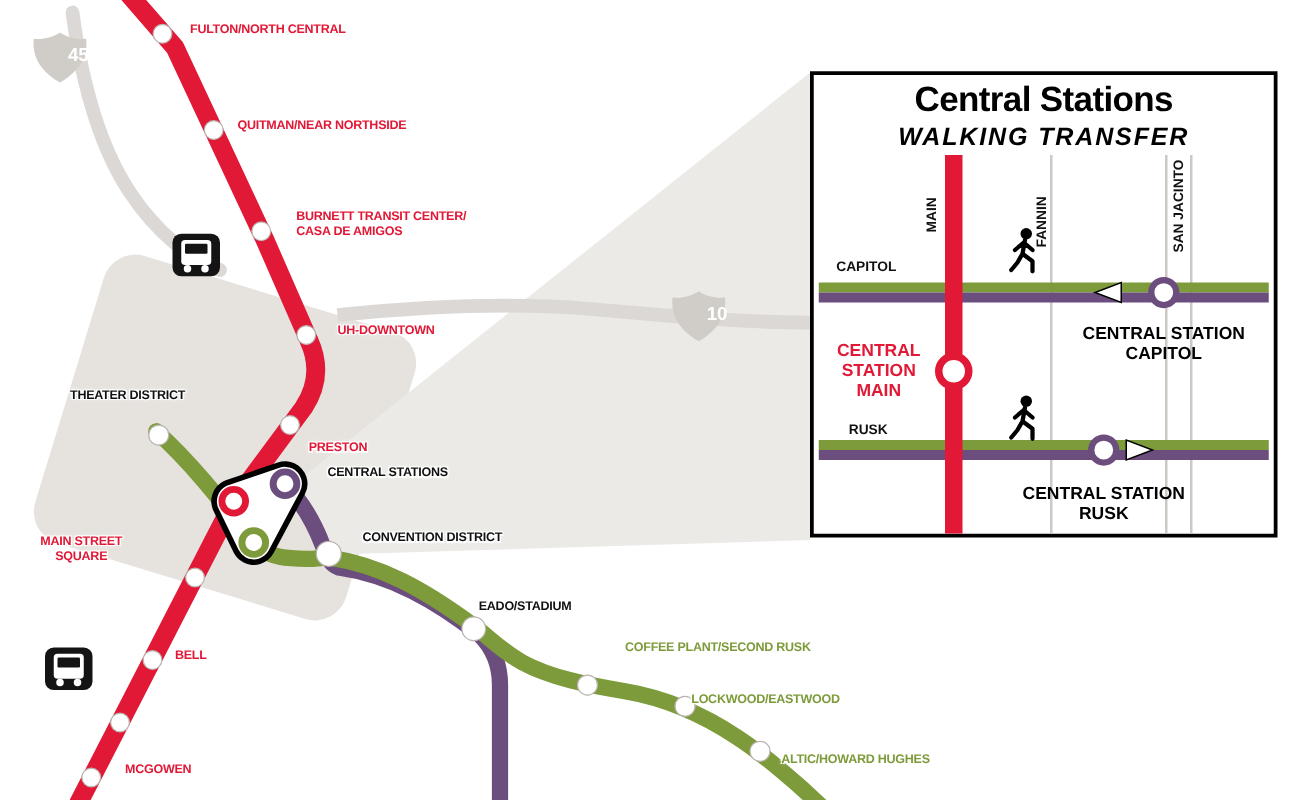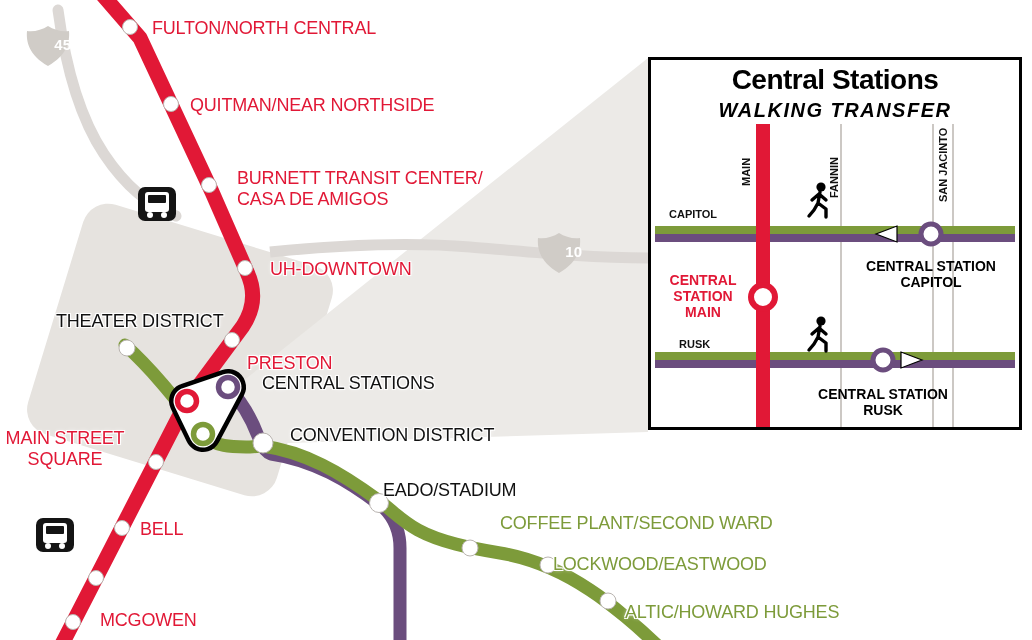--- a/index.html
+++ b/index.html
@@ -1,19 +1,19 @@
 <!DOCTYPE html>
 <html><head>
 <meta charset="utf-8">
 <style>
   html,body{margin:0;padding:0;background:#fff;}
   .stage{position:relative;width:1032px;height:640px;overflow:hidden;background:#fff;
          font-family:"Liberation Sans",sans-serif;}
   .map-svg{position:absolute;left:0;top:0;}
-  .lbl{position:absolute;font-weight:normal;font-size:18px;line-height:1.15;letter-spacing:-0.2px;
+  .lbl{position:absolute;font-weight:bold;font-size:10px;line-height:1.15;letter-spacing:-0.2px;
        white-space:pre-line;color:#111;
        text-shadow:-1px -1px 0 #fff,1px -1px 0 #fff,-1px 1px 0 #fff,1px 1px 0 #fff,0 0 4px #fff;}
   .red{color:#e11836;}
   .green{color:#7d9b3a;}
   .center{text-align:center;}
   .shield-num{position:absolute;width:46px;text-align:right;font-weight:bold;font-size:15px;color:#fff;}
   
   .inset{position:absolute;left:648px;top:57px;width:374px;height:373px;background:#fff;
          border:3px solid #000;box-sizing:border-box;}
   .inset svg{position:absolute;left:0;top:0;}
@@ -107,21 +107,21 @@
   <div class="lbl red" style="left:237px;top:168px;">BURNETT TRANSIT CENTER/
 CASA DE AMIGOS</div>
   <div class="lbl red" style="left:270px;top:259px;">UH-DOWNTOWN</div>
   <div class="lbl" style="left:8px;top:311px;margin-left:48px;">THEATER DISTRICT</div>
   <div class="lbl red" style="left:247px;top:329px;margin-top:24px;">PRESTON</div>
   <div class="lbl" style="left:262px;top:373px;">CENTRAL STATIONS</div>
   <div class="lbl red center" style="left:4px;top:428px;width:122px;">MAIN STREET
 SQUARE</div>
   <div class="lbl" style="left:290px;top:425px;">CONVENTION DISTRICT</div>
   <div class="lbl" style="left:383px;top:480px;">EADO/STADIUM</div>
-  <div class="lbl green" style="left:500px;top:513px;">COFFEE PLANT/SECOND WARD</div>
+  <div class="lbl green" style="left:500px;top:513px;">COFFEE PLANT/SECOND RUSK</div>
   <div class="lbl red" style="left:140px;top:519px;">BELL</div>
   <div class="lbl green" style="left:553px;top:554px;">LOCKWOOD/EASTWOOD</div>
   <div class="lbl red" style="left:100px;top:610px;">MCGOWEN</div>
   <div class="lbl green" style="left:625px;top:602px;">ALTIC/HOWARD HUGHES</div>
 
   <div class="inset">
     <div class="inset-title">Central Stations</div>
     <div class="inset-sub">WALKING TRANSFER</div>
 
     <svg width="368" height="367" viewBox="0 0 368 367">

